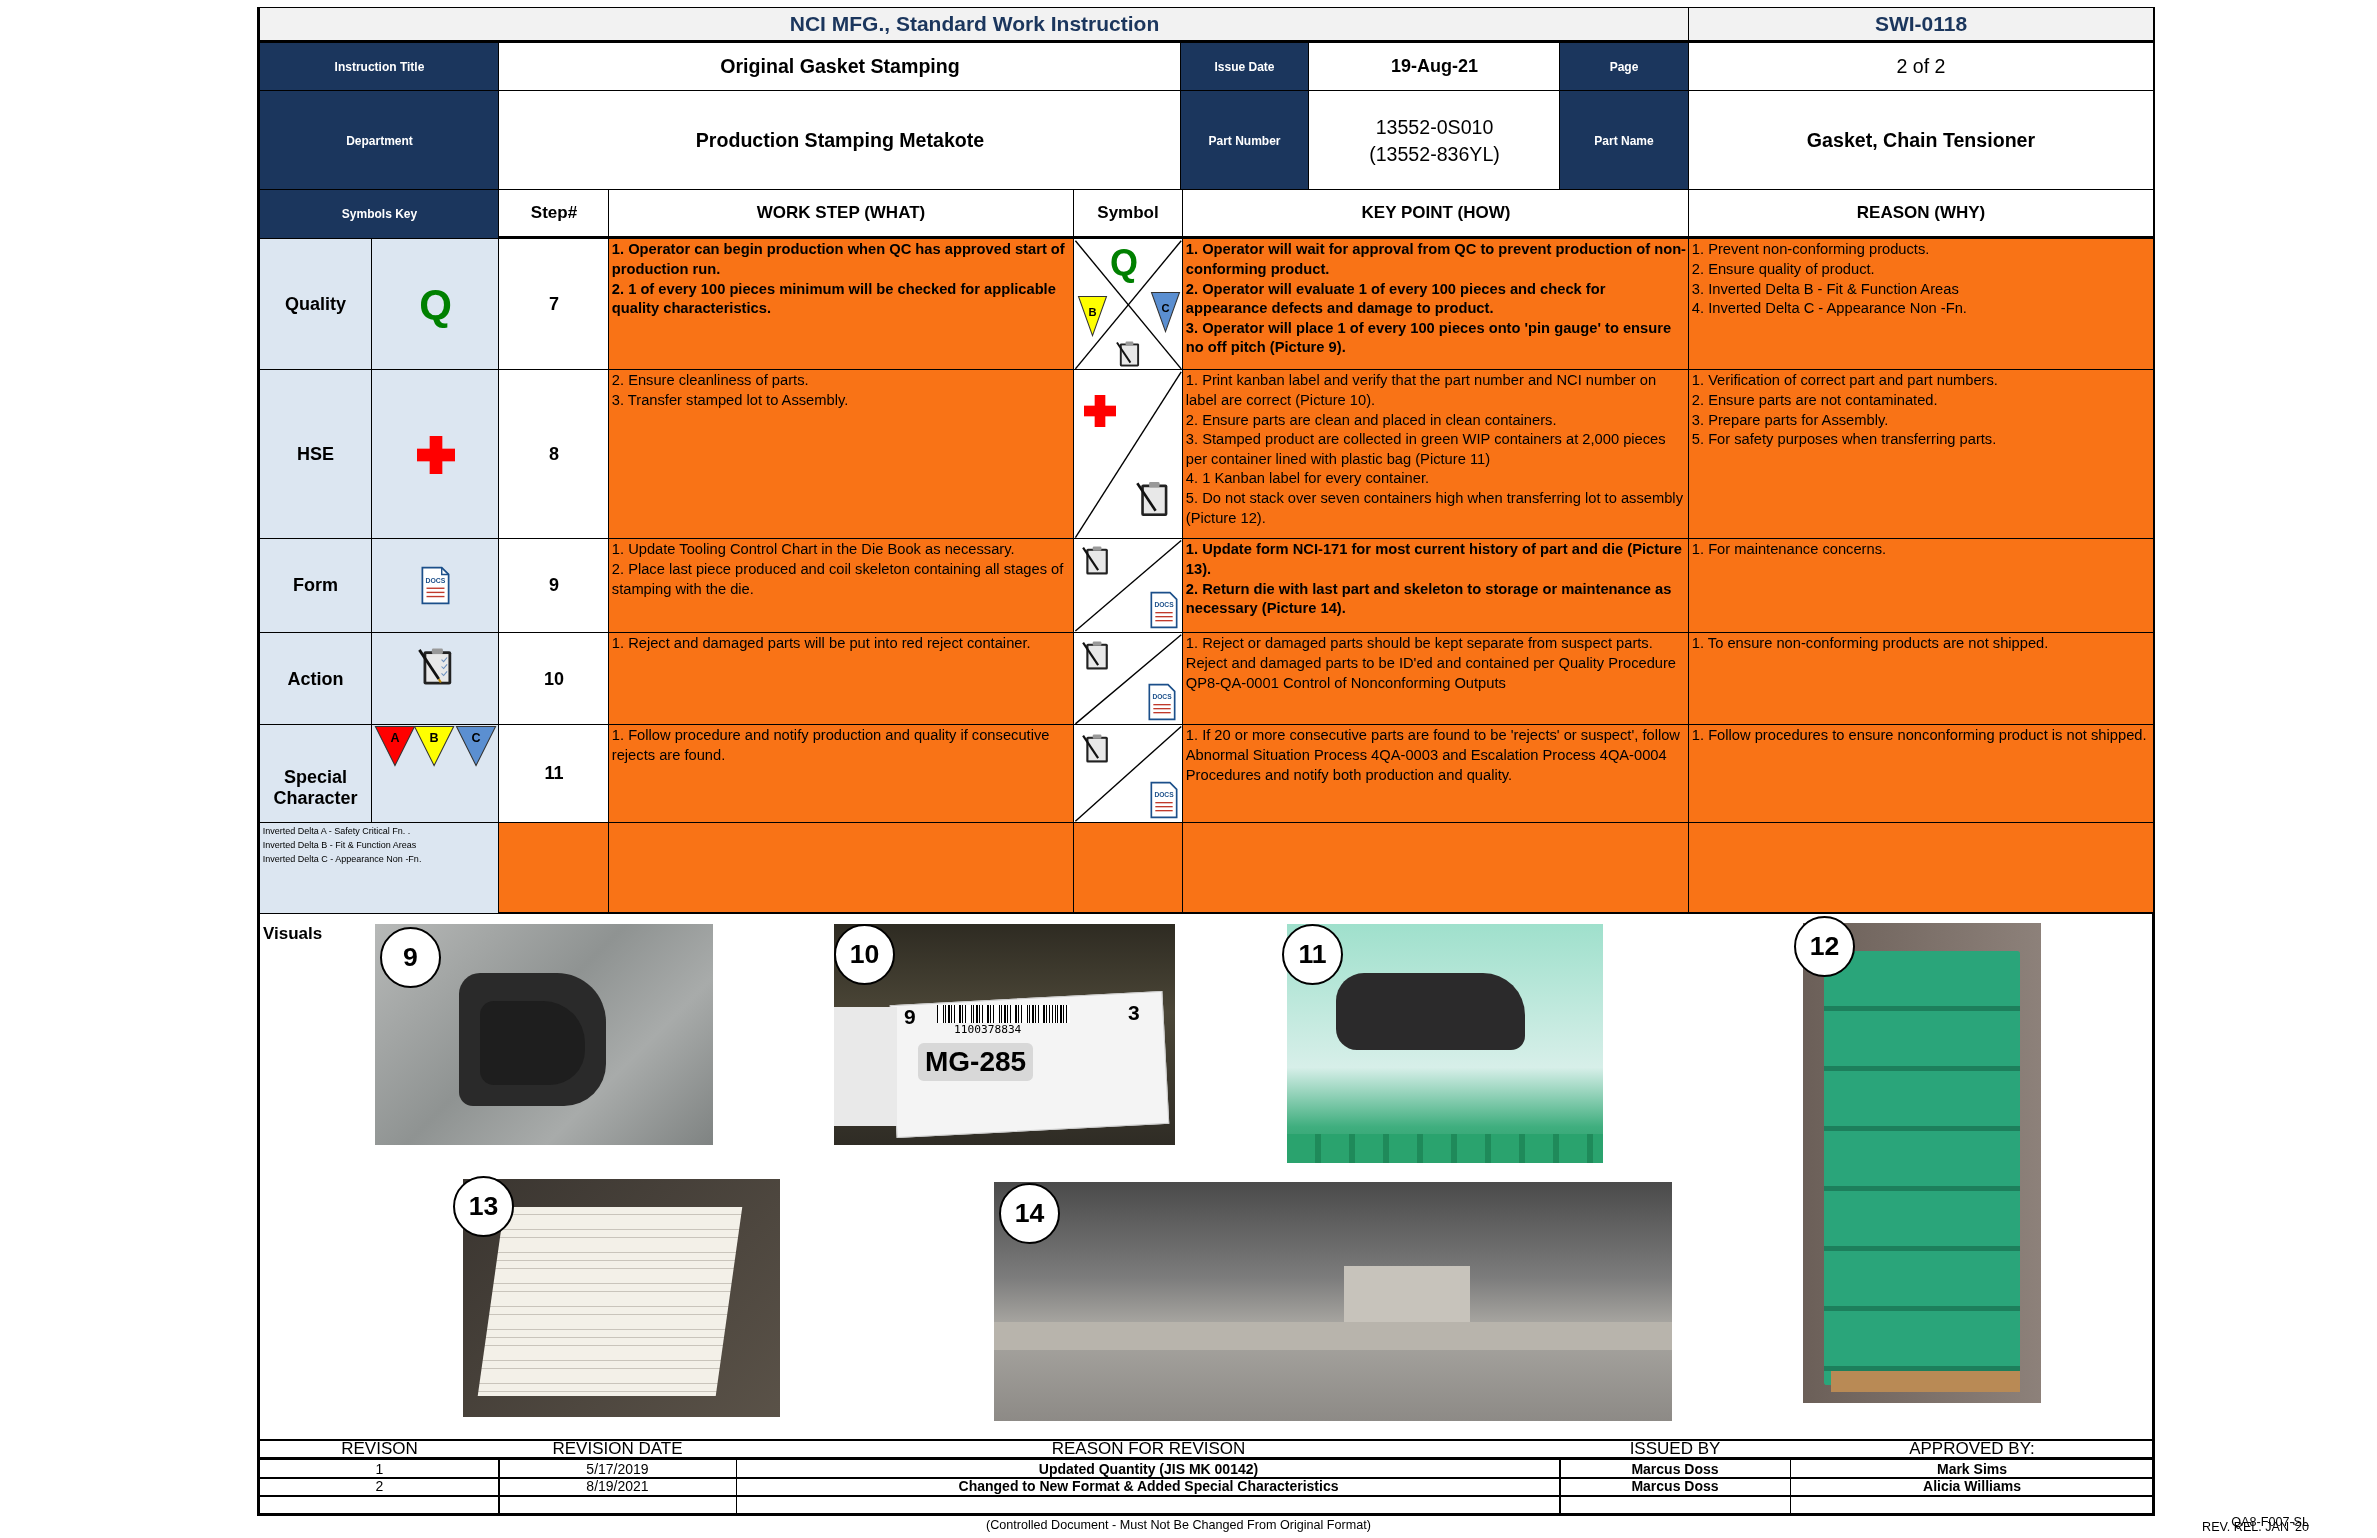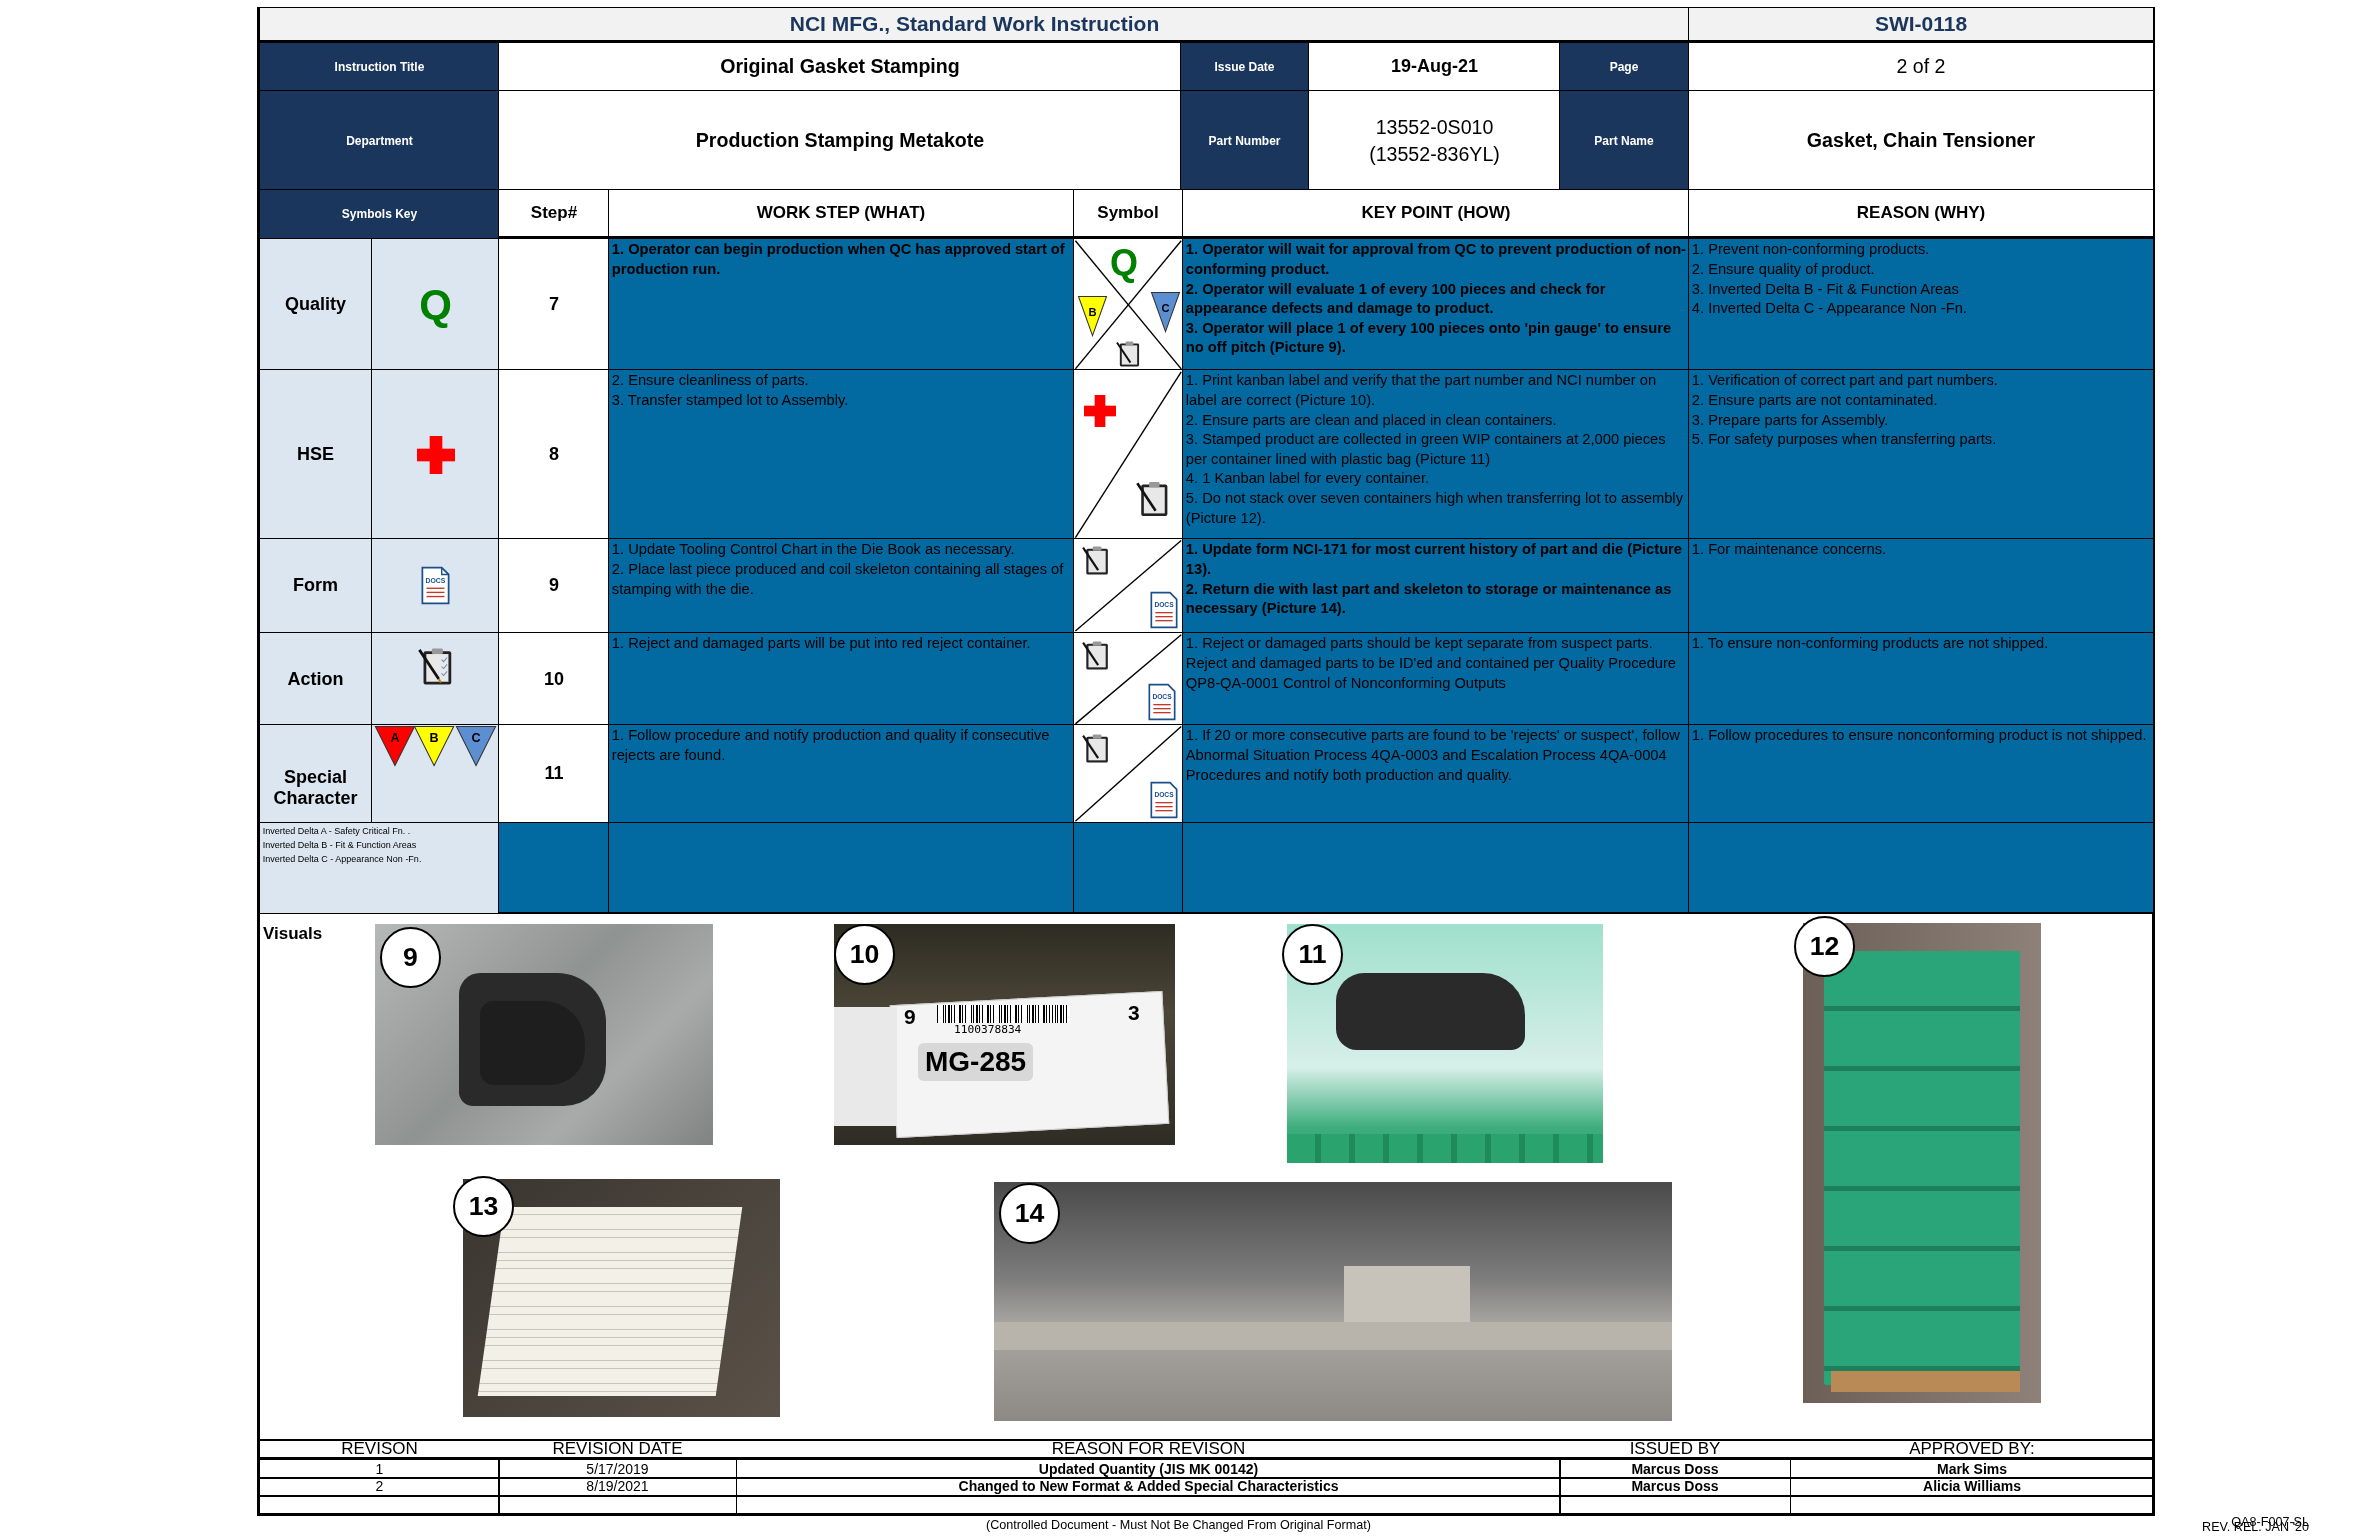--- a/index.html
+++ b/index.html
@@ -7,21 +7,21 @@
            font-family:"Liberation Sans", "DejaVu Sans", sans-serif; color:#000; }
     .abs { position:absolute; box-sizing:border-box; }
     .cell { position:absolute; box-sizing:border-box; border:1.4px solid #000;
             display:flex; align-items:center; justify-content:center; text-align:center; }
     .navy { background:#1b365d; color:#fff; font-weight:bold; font-size:12px; }
     .val { background:#fff; font-weight:bold; font-size:19.6px; }
     .val2 { background:#fff; font-size:19.6px; font-weight:bold; }
     .hdr { background:#fff; font-weight:bold; font-size:17px; }
     .key { background:#dce6f1; font-weight:bold; font-size:18px; }
     .stepnum { background:#fff; font-weight:bold; font-size:18px; }
-    .txt { position:absolute; box-sizing:border-box; border:1.4px solid #000; background:#0369a1;
+    .txt { position:absolute; box-sizing:border-box; border:1.4px solid #000; background:#f97316;
            font-size:14.7px; line-height:19.6px; padding:1.4px 2.8px; text-align:left; }
     .txt.bold { font-weight:bold; }
     .txt p { margin:0; }
     .symcell { position:absolute; box-sizing:border-box; border:1.4px solid #000; background:#fff; overflow:hidden; }
     .thick-b { border-bottom-width:3.5px; }
     .photo { position:absolute; box-sizing:border-box; overflow:hidden; }
     .badge { position:absolute; width:57px; height:57px; border-radius:50%; background:#fff;
              border:2.1px solid #000; display:flex; align-items:center; justify-content:center;
              font-weight:bold; font-size:26.6px; z-index:2; }
     .rev { position:absolute; box-sizing:border-box; border:1.4px solid #000; display:flex;
@@ -163,20 +163,21 @@
   <div>Inverted Delta A - Safety Critical Fn. .</div>
   <div>Inverted Delta B - Fit &amp; Function Areas</div>
   <div>Inverted Delta C  - Appearance Non -Fn.</div>
 </div>
 
 <div class="cell stepnum" style="left:498px;top:238px;width:112px;height:133px;border-bottom-width:2.8px;">
   <span>7</span>
 </div>
 <div class="txt bold" style="left:608px;top:238px;width:466px;height:133px;border-bottom-width:2.8px;">
   <p>1. Operator can begin production when QC has approved start of production run.</p>
+  <p>2. 1 of every 100 pieces minimum will be checked for applicable quality characteristics.</p>
 </div>
 <div class="symcell" style="left:1073px;top:238px;width:110px;height:133px;border-bottom-width:2.8px;">
   <svg width="110" height="133" viewBox="0 0 158 190" style="position:absolute;left:0;top:0;">
     <line x1="2" y1="2" x2="154" y2="186" stroke="#000" stroke-width="2"></line>
     <line x1="154" y1="2" x2="2" y2="186" stroke="#000" stroke-width="2"></line>
   </svg>
   <span style="position:absolute;left:36px;top:2.8px;color:#008000;font-size:36px;font-weight:bold;">Q</span>
   <svg width="31" height="42" viewBox="0 0 44 60" style="position:absolute;left:2.8px;top:56px;">
     <polygon points="2,2 42,2 22,58" fill="#ffff00" stroke="#333" stroke-width="1.5"></polygon>
     <text x="22" y="30" font-size="16" font-weight="bold" text-anchor="middle" font-family="Liberation Sans, sans-serif">B</text>

